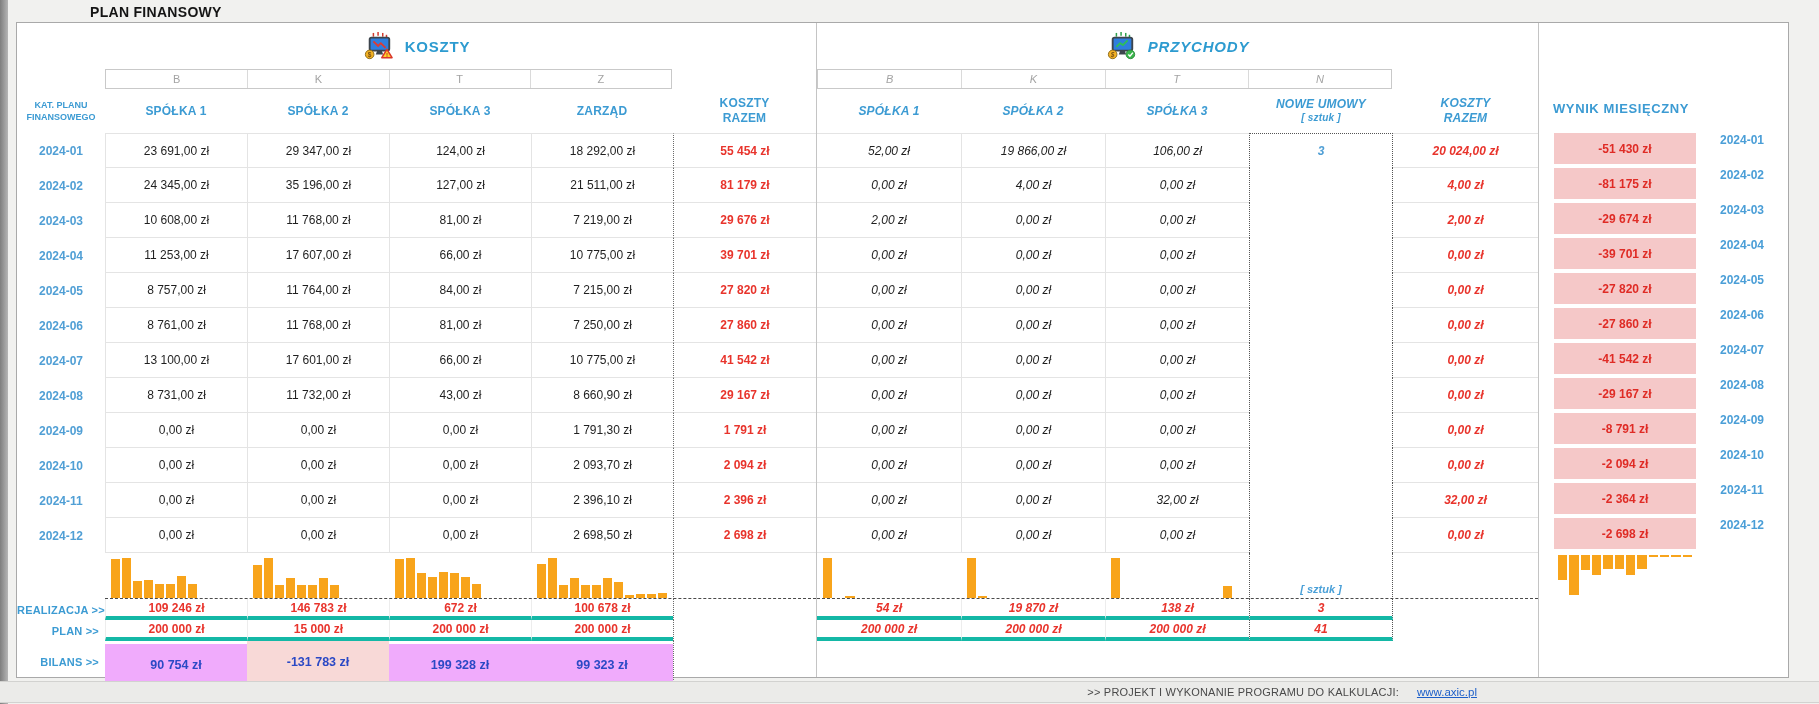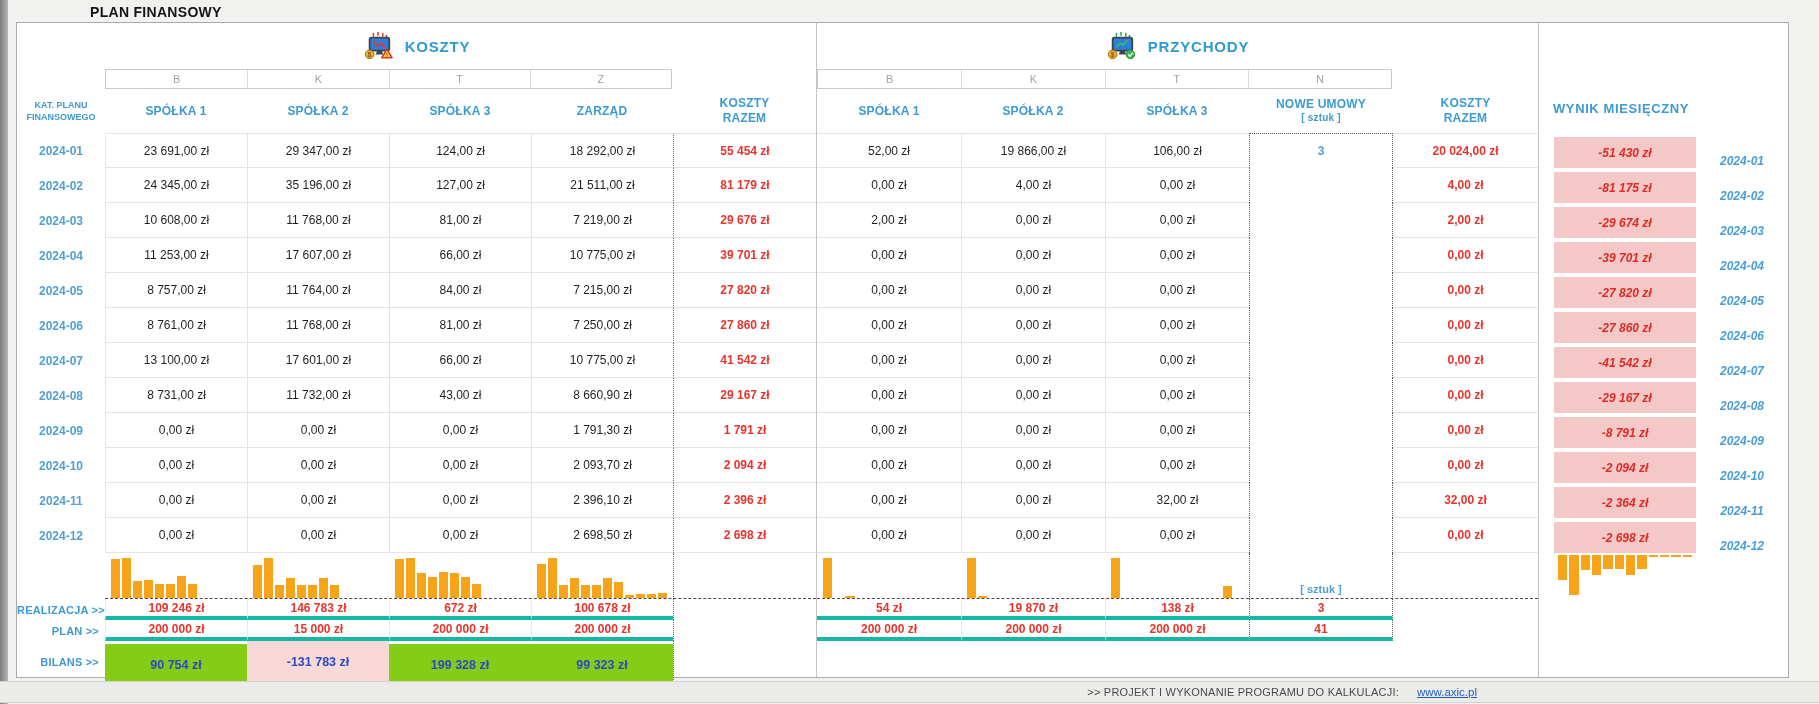--- a/index.html
+++ b/index.html
@@ -12,21 +12,21 @@
   }
   .left-edge { position:absolute; left:0; top:0; width:8px; height:704px;
     background:linear-gradient(to right,#7e7e7e,#b5b5b5); }
   .page-title { position:absolute; left:90px; top:4px; font-size:14px; font-weight:700;
     color:#141414; letter-spacing:.3px; }
 
   .panel { position:absolute; left:16px; top:22px; width:1773px; height:656px;
     background:#fff; border:1px solid #a9a9a9; display:flex; }
 
   .sec-koszty   { width:800px; border-right:1px solid #c4c4c4; }
-  .sec-przychody{ width:722px; border-right:1px solid #c4c4c4; }
+  .sec-przychody{ width:722px; border-right:1px solid #c4c4c4;font-style:italic; }
   .sec-wynik    { flex:1; }
 
   .sec-title { height:46px; display:flex; align-items:center; justify-content:center; gap:10px; }
   .sec-title-label { font-size:15px; font-weight:700; color:#2d9bd0; letter-spacing:.8px; }
 
   .letters { height:20px; border:1px solid #c9c9c9; display:grid; background:#fff; }
   .kletters { margin-left:88px; width:567px; grid-template-columns:repeat(4,1fr); }
   .pletters { width:575px; grid-template-columns:repeat(4,1fr); }
   .lcell { display:flex; align-items:center; justify-content:center;
     font-size:11px; color:#a3a3a3; }
@@ -77,30 +77,30 @@
   .sumlabel { font-size:11px; font-weight:700; color:#3c9bd3; text-align:right;
     padding-right:6px; letter-spacing:.2px; white-space:nowrap; }
   .sumval { height:100%; display:flex; align-items:center; justify-content:center;
     font-size:12px; font-weight:700; color:#e8342c; white-space:nowrap;
     border-bottom:4px solid #14b8a6; border-left:1px solid #ededed; }
   .pgrid > .sumval:first-child { border-left:none; }
   .nusum { border-left:1px dotted #555 !important; border-right:1px dotted #555; }
   .bilansrow { height:41px; }
   .bilansval { height:100%; display:flex; align-items:center; justify-content:center;
     font-size:12.5px; font-weight:700; color:#2b49c5; white-space:nowrap; }
-  .pos { background:#84cc16;margin-top:6px; }
+  .pos { background:#f0abfc;margin-top:6px; }
   .neg { background:#f8d9d7; }
   .nubot { border-bottom:1px dotted #555; }
   .razempad { height:100%; }
   .sec-koszty .razempad { border-left:1px dotted #6b6b6b; }
 
   .wynik-head { height:110px; position:relative; }
   .wynik-title { position:absolute; left:14px; top:78px; font-size:13px; font-weight:700;
     color:#3c9bd3; letter-spacing:.6px; white-space:nowrap; }
-  .wrow { height:35px; display:flex; align-items:flex-end;font-style:italic; }
+  .wrow { height:35px; display:flex; align-items:flex-start; }
   .wcell { margin-left:15px; width:142px; height:31px; background:#f5c8c8;
     display:flex; align-items:center; justify-content:center;
     font-size:12px; font-weight:700; color:#df2b25; white-space:nowrap; }
   .wmonth { flex:1; text-align:center; font-size:12px; font-weight:700; color:#4a9ed7; }
   .wchart { position:relative; height:46px; }
 
   .footer { position:absolute; left:0; top:681px; width:1819px; height:22px;
     background:#ebebe9; border-top:1px solid #d2d2d0; border-bottom:1px solid #d2d2d0;
     display:flex; align-items:center; justify-content:flex-end; gap:18px;
     padding-right:342px; }

